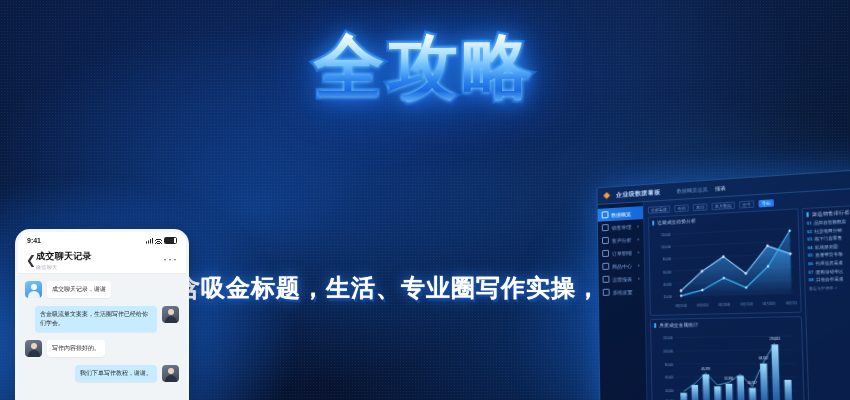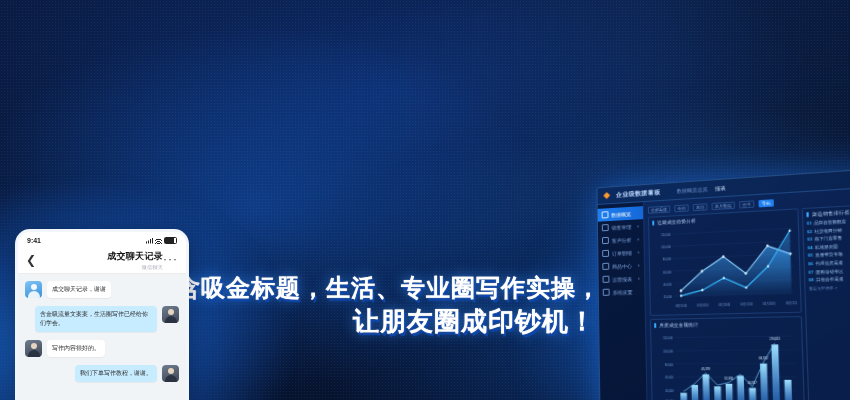--- a/index.html
+++ b/index.html
@@ -114,21 +114,21 @@
                radial-gradient(circle at 50% 100%, transparent 0 2.2px, #222 2.3px 3.1px, transparent 3.2px),
                radial-gradient(circle at 50% 100%, transparent 0 4.1px, #222 4.2px 5px, transparent 5.1px);
   }
   .ico-batt{display:inline-block;width:11px;height:5px;border:1px solid #222;border-radius:1.5px;
     background:linear-gradient(to right,#222 0 80%,transparent 80%);}
   #phone-nav{
     height:26px;display:flex;align-items:center;padding:0 8px;
     border-bottom:1px solid #ececec;background:#fff;position:relative;
   }
   #nav-back{font-size:12px;color:#333;line-height:1;}
-  #nav-center{flex:1;text-align:right;}
+  #nav-center{flex:1;text-align:left;}
   #nav-title{font-size:9px;font-weight:bold;color:#111;letter-spacing:.3px;}
   #nav-sub{font-size:5px;color:#aab;letter-spacing:.3px;margin-top:1px;}
   #nav-more{font-size:12px;color:#333;letter-spacing:1px;line-height:.6;}
   #chat{
     background:#f1f4f7;height:137px;padding:7px 7px 0;
     display:flex;flex-direction:column;gap:8px;overflow:hidden;
   }
   .msg{display:flex;align-items:flex-start;gap:5px;}
   .msg.right{flex-direction:row-reverse;}
   .avatar{
@@ -214,25 +214,28 @@
 <body>
 
 <div id="banner">
   <div id="dots"></div>
   <div class="streak" id="streak1"></div>
   <div class="streak" id="streak2"></div>
   <div id="glow-left"></div>
   <div id="glow-right"></div>
 
   <div id="headline">
+    <div style="position:relative;margin-top:6px;">
+      <div class="hl-stroke" style="font-size:70px;top:0;">全攻略</div>
+      <div class="hl-line" id="hl2" style="margin-top:0;">全攻略</div>
+    </div>
   </div>
 
   <div id="subtitle">
     <div class="sub-line" id="sub1">含吸金标题，生活、专业圈写作实操，</div>
-    <div class="sub-line" id="sub2">让朋友圈成印钞机！</div>
   </div>
 
   <div id="phone">
     <div id="phone-status">
       <span>9:41</span>
       <span id="status-icons">
         <span class="bar-sig"></span>
         <span class="ico-wifi"></span>
         <span class="ico-batt"></span>
       </span>

